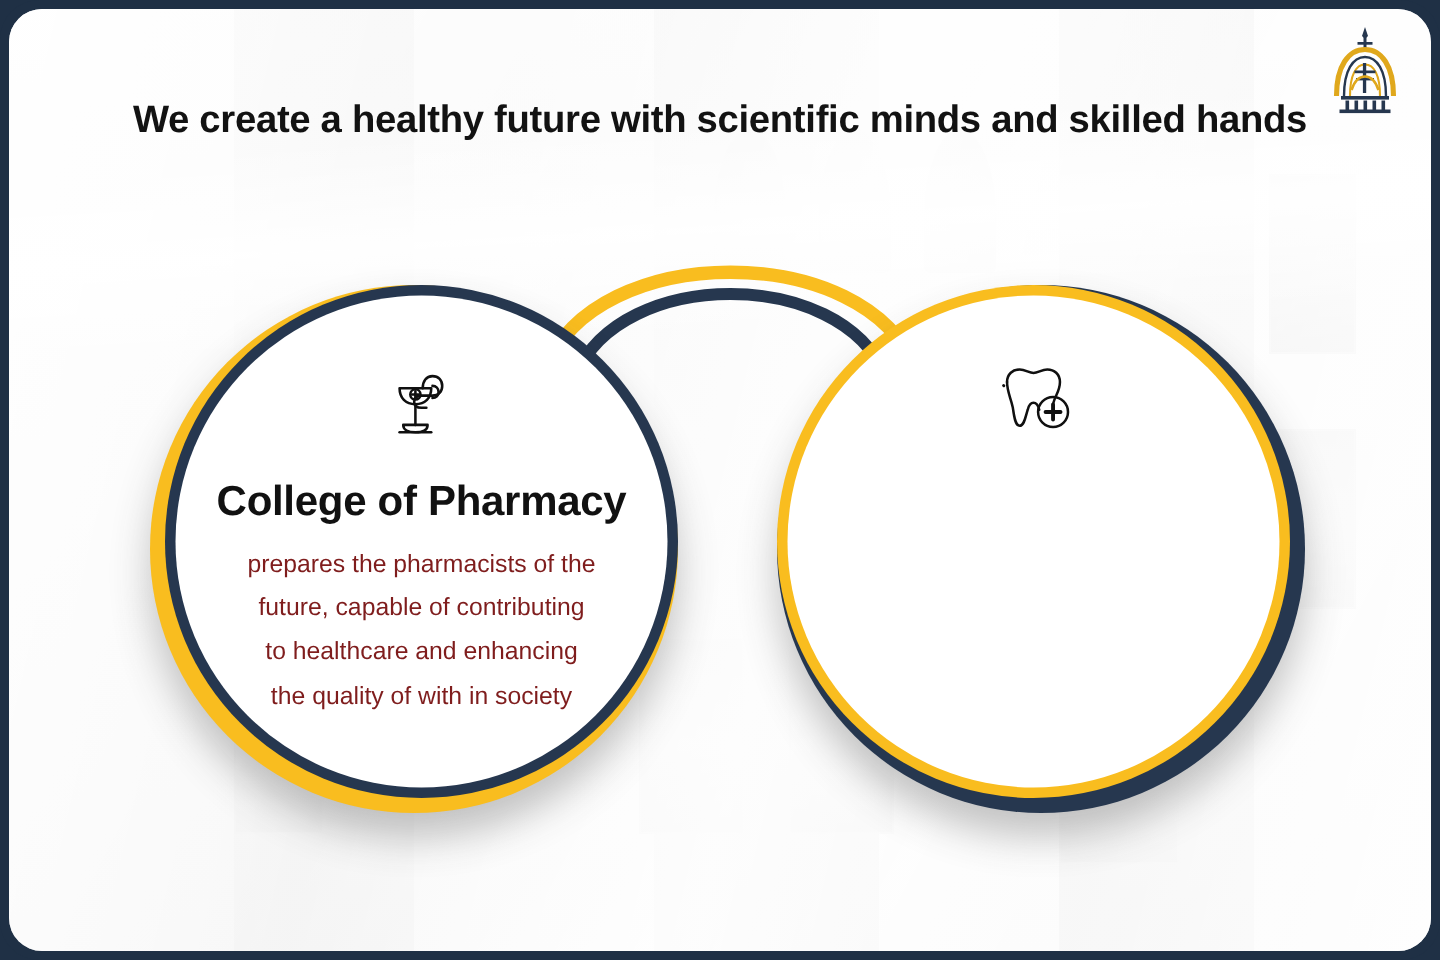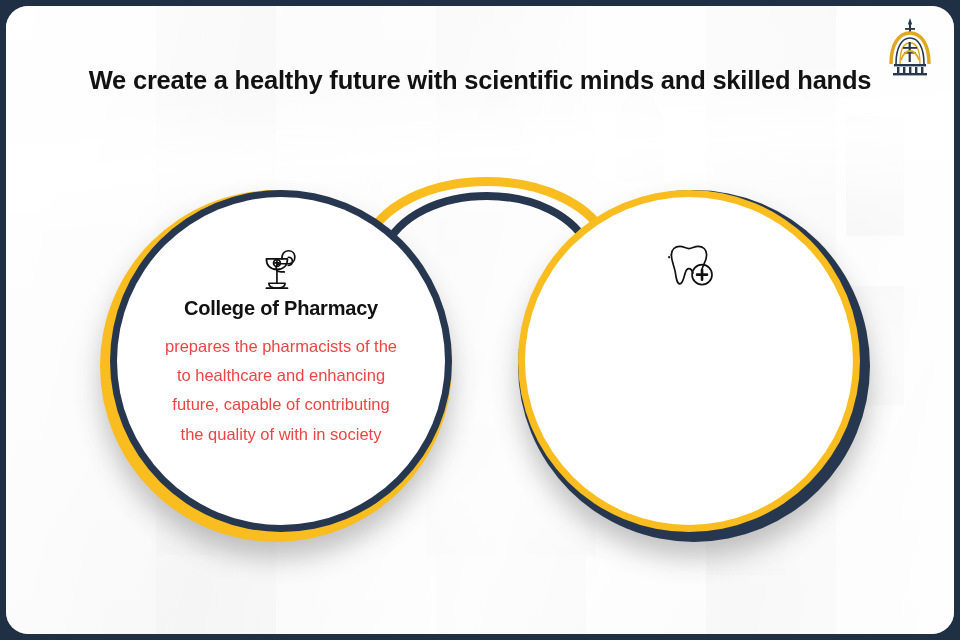--- a/index.html
+++ b/index.html
@@ -98,28 +98,28 @@
   #dentistry-circle .ring-gold {
     position:absolute; left:0px; top:0px; width:342px; height:342px;
     border-radius:50%; background:#f9bd1f;
   }
   #dentistry-circle .disc {
     left:7px; top:7px; width:328px; height:328px;
   }
 
   .card-icon { margin-top:44px; height:52px; display:flex; align-items:center; justify-content:center; }
   .card-title {
-    margin-top:4px;
-    font-size:20px; font-weight:700; color:#111; letter-spacing:-0.2px;
+    margin-top:25px;
+    font-size:28px; font-weight:700; color:#111; letter-spacing:-0.2px;
     white-space:nowrap;
   }
   .card-body {
     margin-top:12px; width:300px;
     text-align:center; font-size:16.5px; line-height:1.77;
-    color:#ef4444;
+    color:#7f1d1d;
   }
   .card-body span { display:block; white-space:nowrap; }
 
   
   .logo { position:absolute; right:12px; top:8px; width:64px; height:64px; }
   .logo svg { display:block; }
 </style>
 </head>
 <body>
 
@@ -164,22 +164,22 @@
             <path d="M14,58 h26"></path>
             <circle cx="27" cy="27" r="4.2"></circle>
             <path d="M27,24.4 v5.2 M24.4,27 h5.2"></path>
             <path d="M33,22 c0,-6 3,-10 8,-10 c5,0 8,3.4 8,8 c0,4.6 -3,8 -8,8 h-9 c-4,0 -6,2 -6,5 c0,3 2,5 6,5 h4"></path>
             <path d="M41,20 c3,0 5,2 5,5 c0,3 -2,5 -5,5"></path>
           </svg>
         </div>
         <div class="card-title">College of Pharmacy</div>
         <div class="card-body">
           <span>prepares the pharmacists of the</span>
+          <span>future, capable of contributing</span>
           <span>to healthcare and enhancing</span>
-          <span>future, capable of contributing</span>
           <span>the quality of with in society</span>
         </div>
       </div>
     </div>
 
     <div class="circle-wrap" id="dentistry-circle">
       <div class="ring-navy"></div>
       <div class="ring-gold"></div>
       <div class="disc">
         <div class="card-icon">

